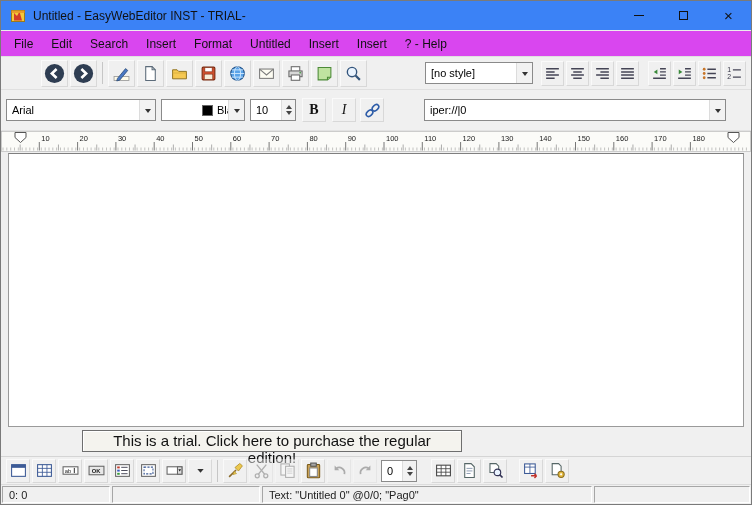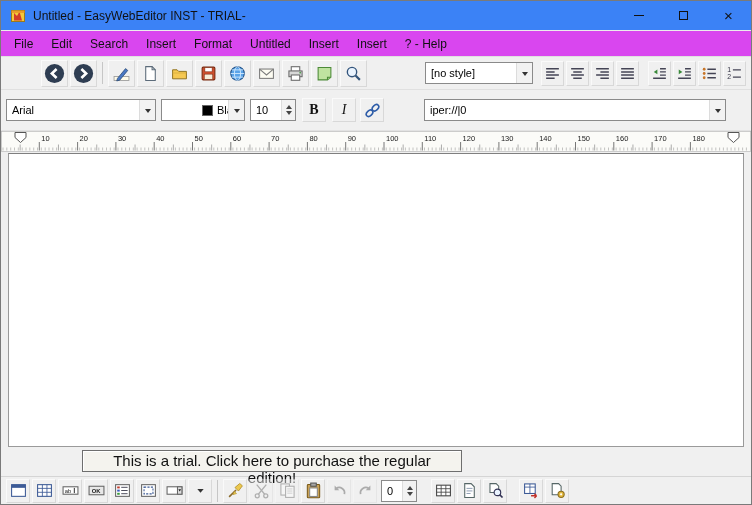--- a/index.html
+++ b/index.html
@@ -774,14 +774,24 @@
             <svg width="17" height="17" viewBox="0 0 16 16">
               <path d="M3 1.5h6l2.4 2.4v8.1H3z" fill="#fff" stroke="#566"></path>
               <circle cx="11.4" cy="11.6" r="2.9" fill="#e3b83e" stroke="#8a6d1f"></circle>
               <circle cx="11.4" cy="11.6" r="1" fill="#fff"></circle>
             </svg>
           </span>
         </button>
       </div>
   </div>
 
+  <div class="statusbar">
+    <div class="sb-panel sb-pos">
+        <span>0: 0</span>
+      </div>
+    <div class="sb-panel sb-mid"></div>
+    <div class="sb-panel sb-info">
+        <span>Text: "Untitled 0" @0/0; "Pag0"</span>
+      </div>
+    <div class="sb-panel sb-rest"></div>
+  </div>
 
 </div>
 
 </body></html>

